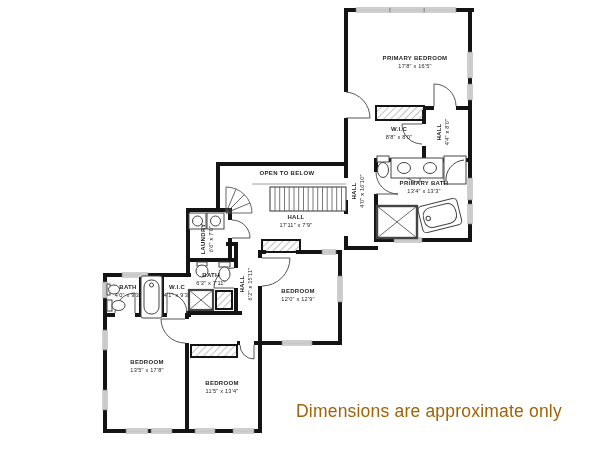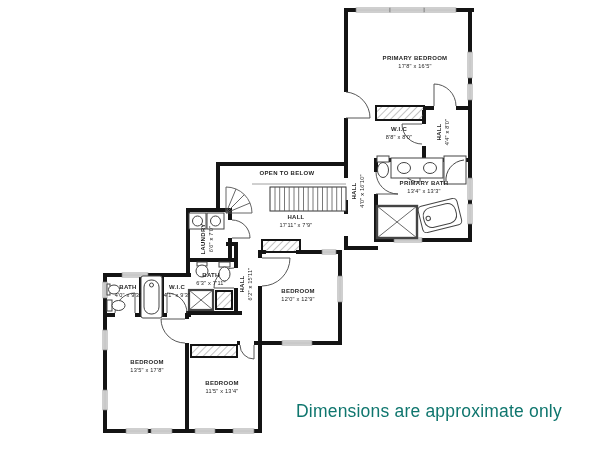--- a/index.html
+++ b/index.html
@@ -6,21 +6,21 @@
   #canvas{position:relative;width:600px;height:461px;background:#ffffff;overflow:hidden;
           font-family:"Liberation Sans",sans-serif;}
   #plan-svg{position:absolute;left:0;top:0;}
   .room-label{position:absolute;transform:translate(-50%,-50%);text-align:center;
               color:#1f1f1f;white-space:nowrap;line-height:1.3;pointer-events:none;}
   .room-label .rname{font-size:6px;font-weight:700;letter-spacing:.3px;}
   .room-label .dims{font-size:5.6px;font-weight:400;letter-spacing:.2px;}
   .room-label.rot{transform:translate(-50%,-50%) rotate(-90deg);}
   .room-label.single .rname{font-weight:700;}
   #disclaimer{position:absolute;left:296px;top:401px;font-size:17.5px;font-weight:400;
-              color:#0f766e;letter-spacing:.2px;}
+              color:#a16207;letter-spacing:.2px;}
 </style>
 </head>
 <body>
 
 <div id="canvas">
 
 <svg id="plan-svg" width="600" height="461" viewBox="0 0 600 461">
   <defs>
     <pattern id="hatch" patternUnits="userSpaceOnUse" width="5" height="5" patternTransform="rotate(45)">
       <line x1="0" y1="0" x2="0" y2="5" stroke="#777" stroke-width="0.9"></line>

